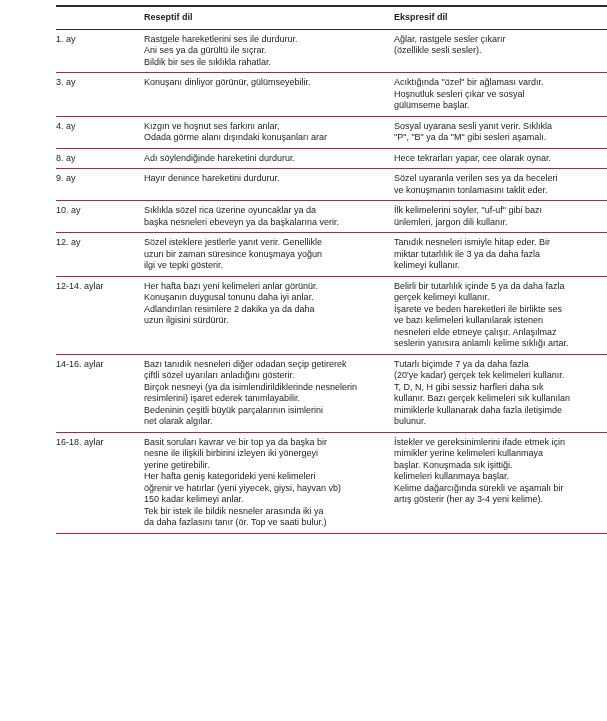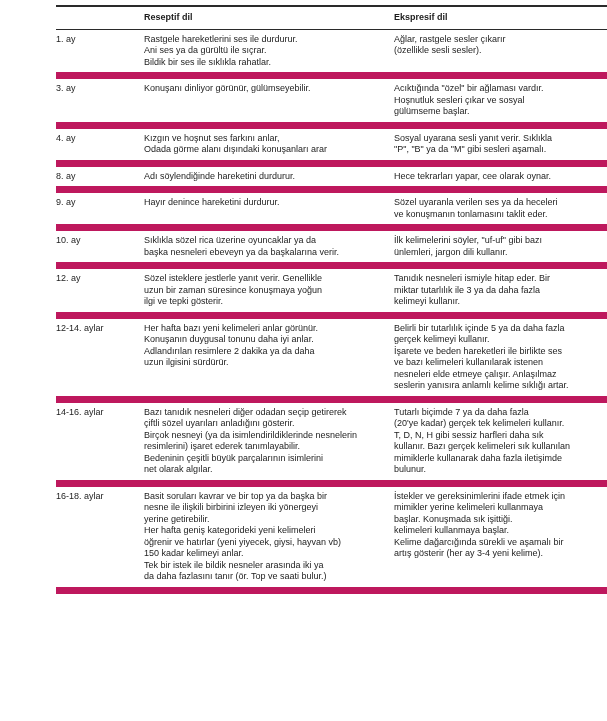--- a/index.html
+++ b/index.html
@@ -35,21 +35,21 @@
     overflow-wrap: break-word;
   }
   thead th {
     font-weight: bold;
     border-top: 2px solid #2a2a2a;
     border-bottom: 1px solid #2a2a2a;
     padding-top: 5px;
     padding-bottom: 5px;
   }
   tbody td {
-    border-bottom: 7px solid #be185d;
+    border-bottom: 1px solid #be185d;
   }
   td.age-col { padding-right: 4px; }
 </style>
 </head>
 <body>
 
 <div class="page">
   <table class="dev-table">
     <colgroup>
       <col class="c-age">

